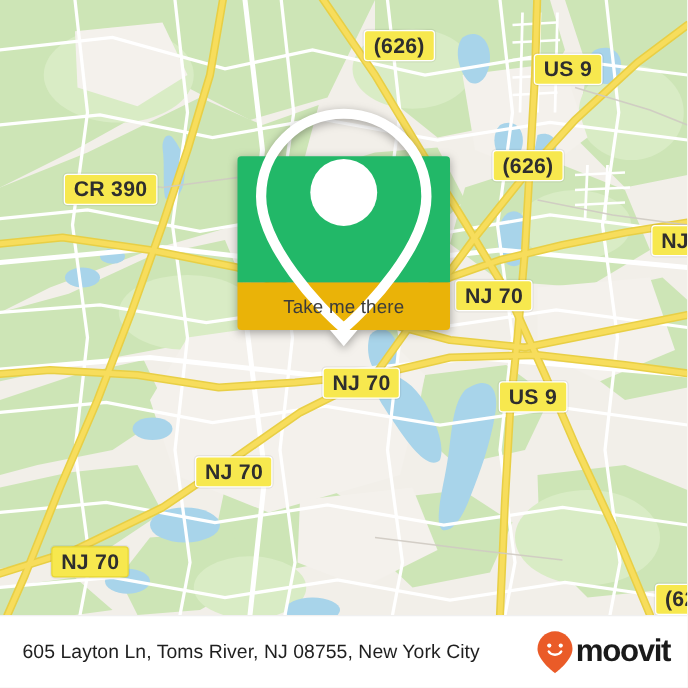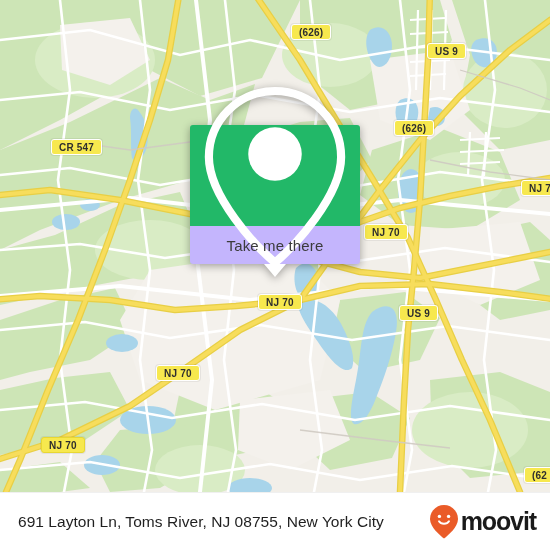--- a/index.html
+++ b/index.html
@@ -30,21 +30,21 @@
   
   #card{
     position:absolute;left:190px;top:125px;width:170px;
     filter:drop-shadow(0 2px 4px rgba(0,0,0,.35));
   }
   #card-top{
     height:101px;border-radius:3px 3px 0 0;
     display:flex;align-items:center;justify-content:center;
   }
   #card-bottom{
-    background:#c4b5fd;height:38px;border-radius:0 0 3px 3px;
+    background:#eab308;height:38px;border-radius:0 0 3px 3px;
     display:flex;align-items:center;justify-content:center;
     font-size:15px;color:#3b3b3b;letter-spacing:.15px;
   }
   #card-tail{
     position:absolute;left:50%;top:139px;margin-left:-11px;
     width:0;height:0;
     border-left:11px solid transparent;border-right:11px solid transparent;
     border-top:13px solid #ffffff;
   }
 
@@ -59,21 +59,21 @@
   #footer-address{font-size:15.5px;color:#1f1f1f;letter-spacing:.05px;white-space:nowrap;}
   #brand{display:flex;align-items:center;gap:2px;}
   #brand-word{font-size:25px;font-weight:bold;color:#1a1a1a;letter-spacing:-1.1px;line-height:1;}
 
   
   .shield{
     position:absolute;
     background:#f7e84e;
     border:1.6px solid #ffffff;
     border-radius:3px;
-    color:#2e2e2e;font-size:10px;font-weight:bold;
+    color:#2e2e2e;font-size:17px;font-weight:bold;
     padding:1.5px 7px;white-space:nowrap;
     box-shadow:0 0 0 1px rgba(0,0,0,.06);
     letter-spacing:.2px;
   }
   .shield.noborder{border-color:#e8d732;}
 </style>
 </head>
 <body>
 
 <div id="screen">
@@ -207,21 +207,21 @@
           <path d="M430 160 L490 172 L550 180"></path>
           <path d="M300 430 L380 440 L450 448"></path>
           <path d="M60 140 L130 150 L190 142"></path>
         </g>
       </g>
     </svg>
 
     <div class="shield" style="left:291px;top:24px;">(626)</div>
     <div class="shield" style="left:427px;top:43px;">US 9</div>
     <div class="shield" style="left:394px;top:120px;">(626)</div>
-    <div class="shield" style="left:51px;top:139px;">CR 547</div>
+    <div class="shield" style="left:51px;top:139px;">CR 390</div>
     <div class="shield" style="left:521px;top:180px;">NJ 70</div>
     <div class="shield" style="left:364px;top:224px;">NJ 70</div>
     <div class="shield" style="left:258px;top:294px;">NJ 70</div>
     <div class="shield" style="left:399px;top:305px;">US 9</div>
     <div class="shield" style="left:156px;top:365px;">NJ 70</div>
     <div class="shield noborder" style="left:41px;top:437px;">NJ 70</div>
     <div class="shield" style="left:524px;top:467px;">(62</div>
 
 
     <div id="card">
@@ -230,21 +230,21 @@
           <path d="M27 5 C15.4 5 6 14.4 6 26 C6 38.5 21 54.5 27 59.5 C33 54.5 48 38.5 48 26 C48 14.4 38.6 5 27 5 Z" fill="none" stroke="#ffffff" stroke-width="2.6" stroke-linejoin="round"></path>
           <circle cx="27" cy="25" r="8.5" fill="#ffffff"></circle>
         </svg>
       </div>
       <div id="card-bottom">Take me there</div>
       <div id="card-tail"></div>
     </div>
   </div>
 
   <div id="footer">
-    <div id="footer-address">691 Layton Ln, Toms River, NJ 08755, New York City</div>
+    <div id="footer-address">605 Layton Ln, Toms River, NJ 08755, New York City</div>
     <div id="brand">
       <svg width="30" height="36" viewBox="0 0 30 36">
         <path d="M15 1 C7.3 1 1 7.3 1 15 C1 23 11 31.5 15 34.5 C19 31.5 29 23 29 15 C29 7.3 22.7 1 15 1 Z" fill="#ea5b28"></path>
         <circle cx="10.4" cy="12.4" r="1.7" fill="#ffffff"></circle>
         <circle cx="19.6" cy="12.4" r="1.7" fill="#ffffff"></circle>
         <path d="M10 17.2 C12 20.6 18 20.6 20 17.2" fill="none" stroke="#ffffff" stroke-width="1.9" stroke-linecap="round"></path>
       </svg>
       <span id="brand-word">moovit</span>
     </div>
   </div>

